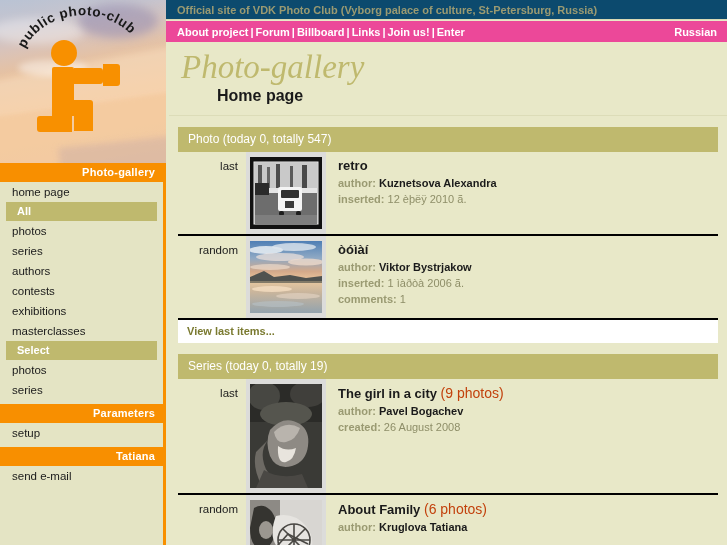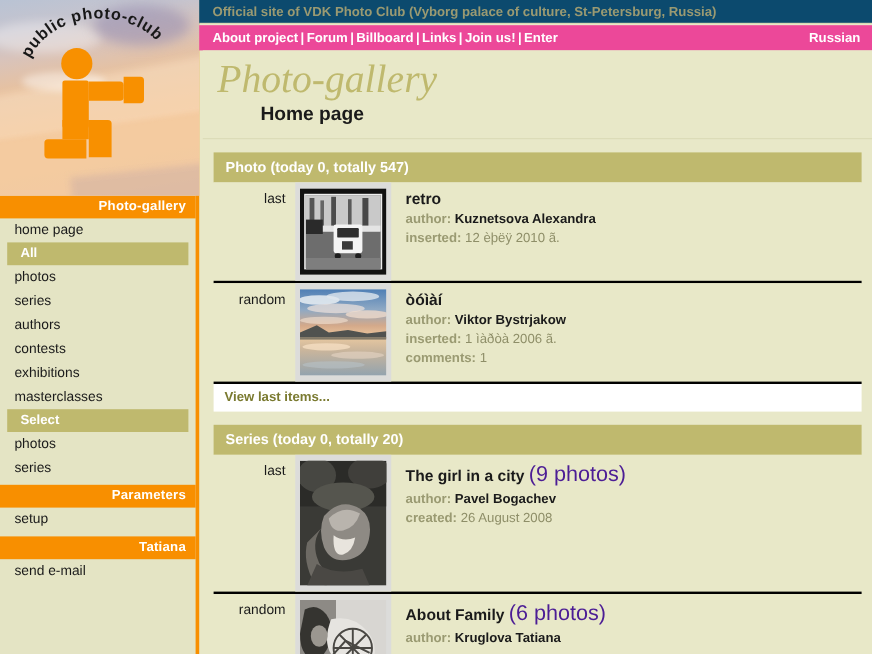--- a/index.html
+++ b/index.html
@@ -171,21 +171,21 @@
     margin: 0 0 0 36px;
   }
 
   .section {
     margin: 11px 9px 0 9px;
   }
   .section-head {
     background: #bfb96e;
     color: #ffffff;
     font-size: 12px;
-    font-weight: bold;
+    font-weight: normal;
     padding: 5px 0 6px 10px;
   }
   .row {
     display: flex;
     align-items: flex-start;
     border-bottom: 2px solid #000000;
     background: #e8e8c8;
   }
   .row-label {
     width: 68px;
@@ -219,22 +219,22 @@
   }
   .item-title {
     font-size: 13px;
     font-weight: bold;
     color: #1a1a1a;
     margin: 0 0 3px 0;
     cursor: pointer;
   }
   .item-count {
     font-weight: normal;
-    color: #4c1d95;
-    font-size: 18px;
+    color: #c2410c;
+    font-size: 14px;
   }
   .meta {
     font-size: 11px;
     color: #9a9a72;
     font-weight: bold;
     line-height: 1.45;
   }
   .meta .val {
     color: #1a1a1a;
     font-weight: bold;
@@ -407,21 +407,21 @@
             <div><span>comments:</span>
               <span class="val-light">1</span></div>
           </div>
         </div>
       </div>
 
       <div class="viewlink">View last items...</div>
     </div>
 
     <div class="section">
-      <div class="section-head">Series (today 0, totally 20)</div>
+      <div class="section-head">Series (today 0, totally 19)</div>
 
       <div class="row">
         <div class="row-label">last</div>
         <div class="thumb-cell">
           <svg class="thumb tall" viewBox="0 0 72 104">
             <rect x="0" y="0" width="72" height="104" fill="#3a3a36"></rect>
             <rect x="0" y="0" width="72" height="38" fill="#2b2b28"></rect>
             <ellipse cx="14" cy="12" rx="16" ry="14" fill="#474742"></ellipse>
             <ellipse cx="58" cy="10" rx="18" ry="13" fill="#403f3b"></ellipse>
             <ellipse cx="36" cy="30" rx="26" ry="12" fill="#55554e"></ellipse>

